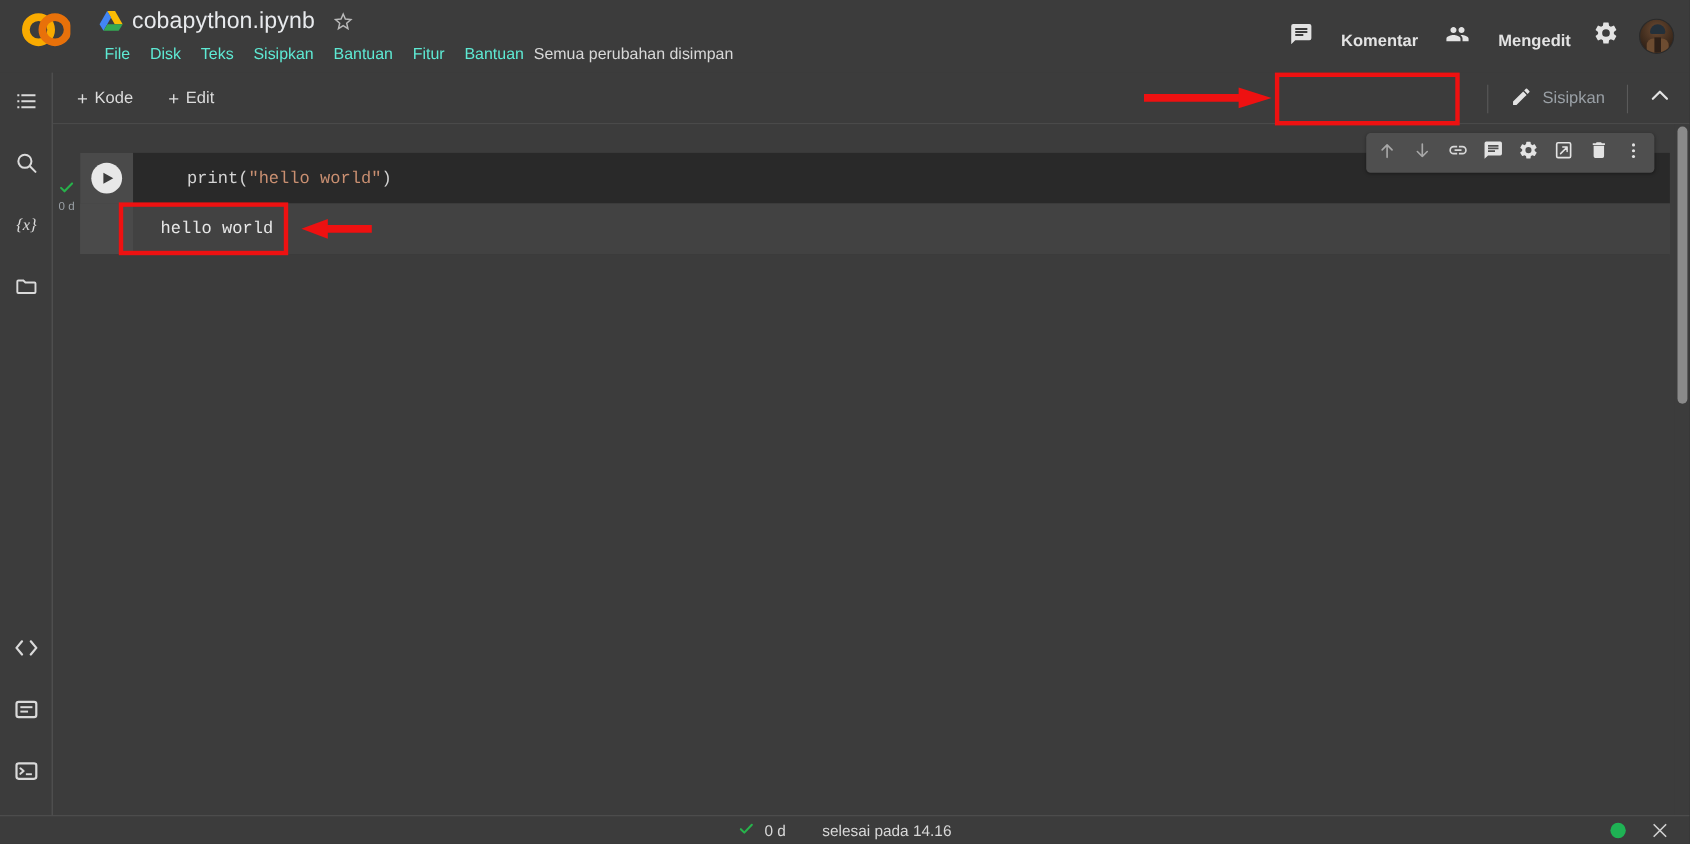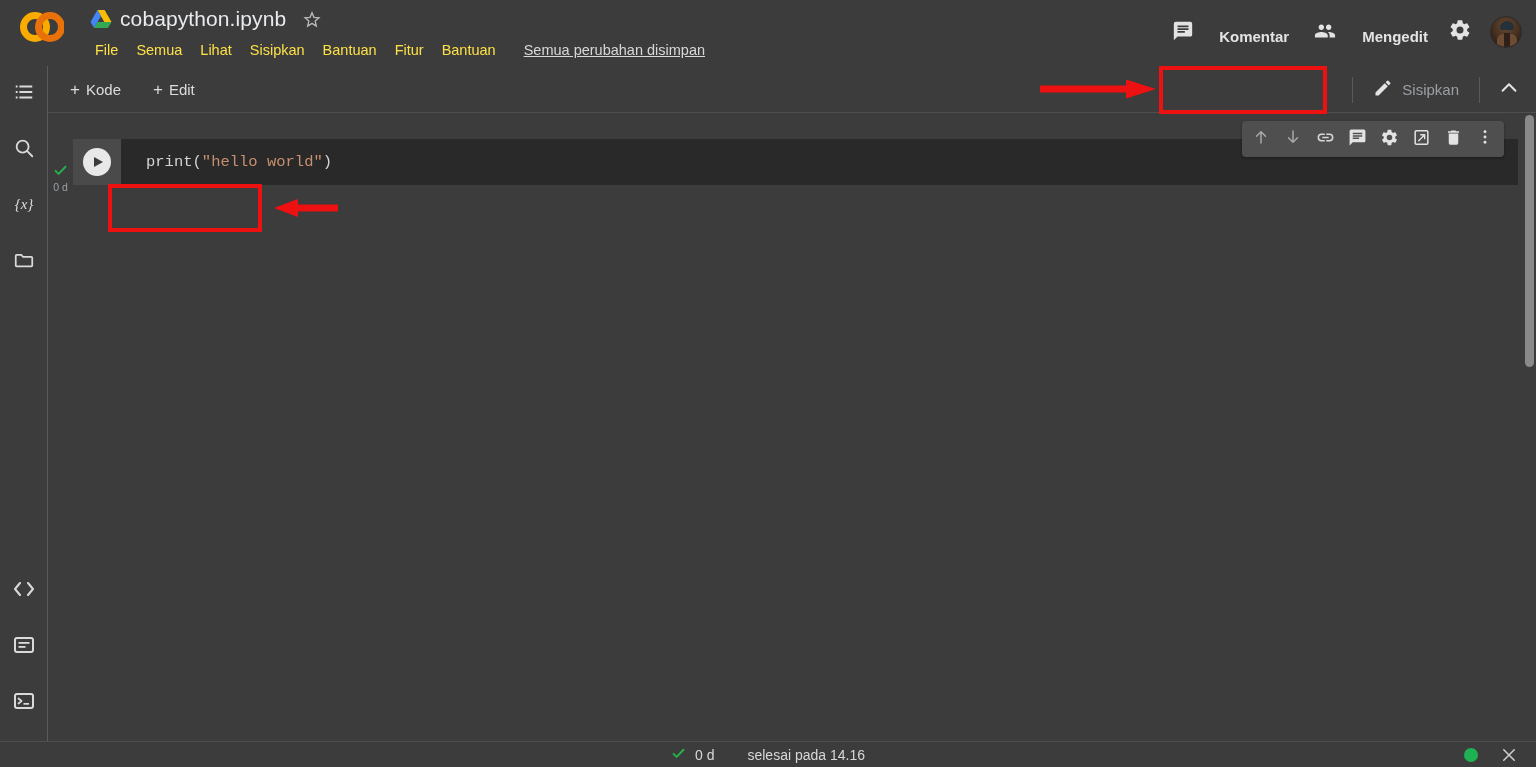--- a/index.html
+++ b/index.html
@@ -23,26 +23,26 @@
   .title-block { position: absolute; left: 90px; top: 2px; }
   .title-row { display: flex; align-items: center; height: 34px; }
   .drive-icon { width: 22px; height: 20px; margin-right: 8px; }
   .doc-title {
     font-size: 21px; color: #e8eaed; letter-spacing: .1px;
     font-family: "Liberation Sans", sans-serif;
   }
   .star-icon { margin-left: 16px; width: 20px; height: 20px; opacity: .85; cursor: pointer; }
   .menu-row { display: flex; align-items: center; margin-top: 3px; margin-left: -4px; }
   .menu-item {
-    font-size: 14.5px; color: #fde047; padding: 3px 9px; cursor: pointer;
+    font-size: 14.5px; color: #5eead4; padding: 3px 9px; cursor: pointer;
     border-radius: 4px; white-space: nowrap;
   }
   .saved-text {
-    font-size: 14.5px; color: #d8d8d8; margin-left: 19px;
-    text-decoration: underline; cursor: pointer; white-space: nowrap;
+    font-size: 14.5px; color: #d8d8d8; margin-left: 0;
+    cursor: pointer; white-space: nowrap;
   }
 
   .header-right {
     position: absolute; right: 14px; top: 10px;
     display: flex; align-items: center; gap: 0px;
   }
   .hr-btn {
     display: flex; align-items: flex-end; gap: 25px;
     padding: 7px 12px; border-radius: 6px; cursor: pointer;
     color: #e3e3e3; font-size: 15px; white-space: nowrap; font-weight: bold;
@@ -135,21 +135,21 @@
   }
   .run-btn .tri {
     width: 0; height: 0; border-left: 9px solid #3c3c3c;
     border-top: 5.5px solid transparent; border-bottom: 5.5px solid transparent;
     margin-left: 3px;
   }
   .code-area {
     flex: 1; background: #292929; display: flex; align-items: center;
     padding-left: 25px; font-family: "Liberation Mono", monospace; font-size: 15.5px;
   }
-  .tok-fn { color: #d4d4d4; }
+  .tok-fn { color: #d4d4d4; margin-left: 24px; }
   .tok-punct { color: #d4d4d4; }
   .tok-str { color: #c98f71; }
 
   .cell-output-row { display: flex; background: #4a4a4a; min-height: 46px; }
   .out-gut { width: 48px; background: #4a4a4a; }
   .out-area {
     flex: 1; background: #424242; display: flex; align-items: center;
     padding-left: 25px; font-family: "Liberation Mono", monospace;
     font-size: 15.5px; color: #e8e8e8; min-height: 46px;
   }
@@ -218,22 +218,22 @@
         </span>
         <span class="doc-title">cobapython.ipynb</span>
         <span class="star-icon">
           <svg width="20" height="20" viewBox="0 0 24 24">
             <path d="M12 17.27l-5.18 3.13 1.37-5.9-4.57-3.96 6.02-.52L12 4.5l2.36 5.52 6.02.52-4.57 3.96 1.37 5.9z" fill="none" stroke="#cfcfcf" stroke-width="1.6"></path>
           </svg>
         </span>
       </div>
       <div class="menu-row">
         <span class="menu-item">File</span>
-        <span class="menu-item">Semua</span>
-        <span class="menu-item">Lihat</span>
+        <span class="menu-item">Disk</span>
+        <span class="menu-item">Teks</span>
         <span class="menu-item">Sisipkan</span>
         <span class="menu-item">Bantuan</span>
         <span class="menu-item">Fitur</span>
         <span class="menu-item">Bantuan</span>
         <span class="saved-text">Semua perubahan disimpan</span>
       </div>
     </div>
 
     <div class="header-right">
       <div class="hr-btn">
@@ -444,20 +444,24 @@
           </div>
         </div>
         <div class="code-area">
           <span class="tok-fn">print</span>
           <span class="tok-punct"> (</span>
           <span class="tok-str">"hello world"</span>
           <span class="tok-punct">)</span>
         </div>
       </div>
 
+      <div class="cell-output-row">
+        <div class="out-gut"></div>
+        <div class="out-area">hello world</div>
+      </div>
 
     </div>
   </div>
 
   <div class="vscroll">
     <div class="thumb"></div>
   </div>
 
   <div class="hl" style="left:1159px; top:66px; width:168px; height:48px;"></div>
   <div class="hl" style="left:108px; top:184px; width:154px; height:48px;"></div>

